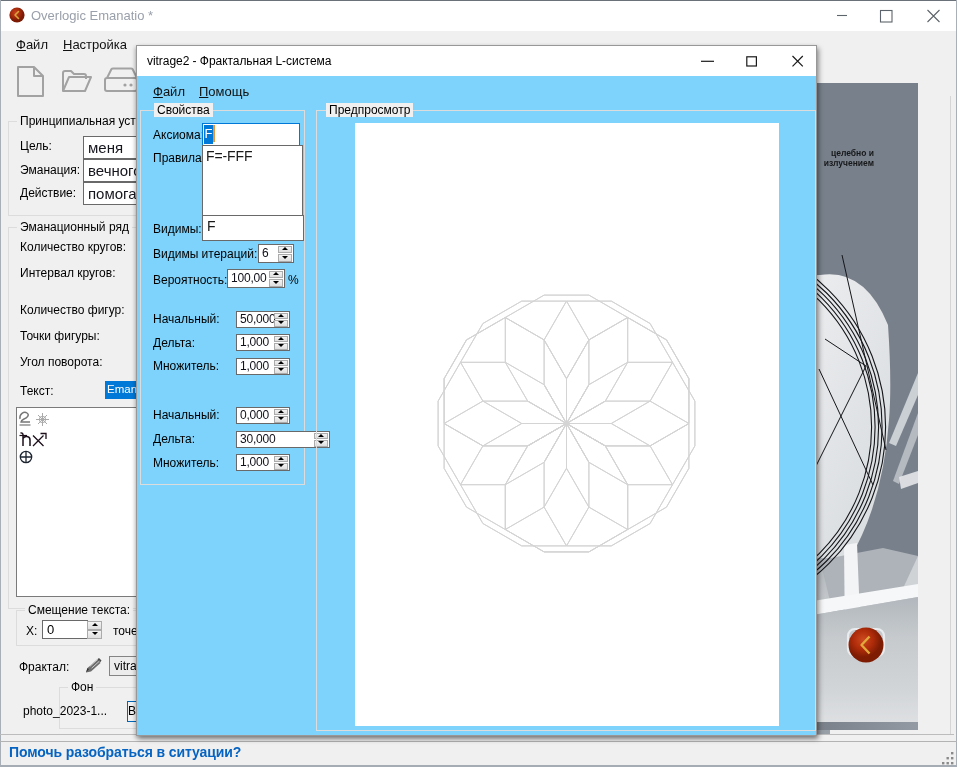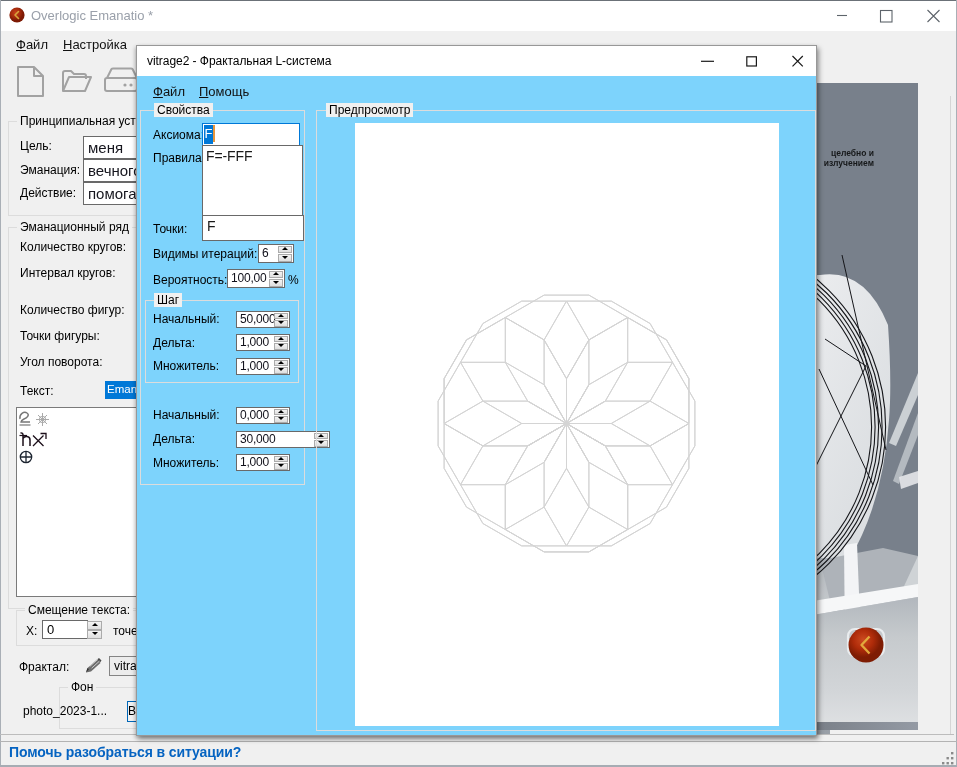--- a/index.html
+++ b/index.html
@@ -234,21 +234,21 @@
  <div class="grp" style="left:3px;top:64px;width:163px;height:373px;">
       <span style="left:13px;">Свойства</span>
     </div>
  <div class="lbl" style="left:16px;top:82px;">Аксиома:</div>
  <div class="abs" style="left:65px;top:77px;width:96px;height:21px;background:#fff;border:1px solid #0078d7;">
    <span style="position:absolute;left:1px;top:1px;background:#0078d7;color:#fff;font-size:13px;padding:1px 1px 3px 0.5px;">F</span>
    <span style="position:absolute;left:9.5px;top:1px;width:2px;height:17px;background:#e8963c;"></span>
  </div>
  <div class="lbl" style="left:16px;top:105px;">Правила:</div>
  <div class="abs" style="left:65px;top:99px;width:96px;height:69px;background:#fff;border:1px solid #696969;font-size:14px;color:#1a1a1a;padding:2px 0 0 3px;letter-spacing:-0.1px;">F=-FFF</div>
- <div class="lbl" style="left:16px;top:176px;">Точки:</div>
+ <div class="lbl" style="left:16px;top:176px;">Видимы:</div>
  <div class="abs" style="left:65px;top:169px;width:96px;height:22px;background:#fff;border:1px solid #696969;font-size:14px;color:#1a1a1a;padding:2px 0 0 4px;">F</div>
 
  <div class="lbl" style="left:16px;top:201px;">Видимы итераций:</div>
  <div class="num" style="left:121px;top:198px;width:34px;height:17px;">
       <span class="v">6</span>
       <span class="sp">
         <span class="u"></span>
         <span class="d"></span>
       </span>
     </div>
@@ -256,23 +256,20 @@
  <div class="lbl" style="left:16px;top:227px;">Вероятность:</div>
  <div class="num" style="left:90px;top:223px;width:56px;height:17px;">
       <span class="v">100,00</span>
       <span class="sp">
         <span class="u"></span>
         <span class="d"></span>
       </span>
     </div>
  <div class="lbl" style="left:151px;top:227px;">%</div>
 
- <div class="grp" style="left:8px;top:254px;width:152px;height:81px;">
-      <span style="left:8px;">Шаг</span>
-    </div>
  <div class="lbl" style="left:16px;top:266px;">Начальный:</div>
  <div class="lbl" style="left:16px;top:290px;">Дельта:</div>
  <div class="lbl" style="left:16px;top:313px;">Множитель:</div>
  <div class="num" style="left:99px;top:265px;width:52px;height:15px;">
       <span class="v" style="top:0px;">50,000</span>
       <span class="sp">
         <span class="u"></span>
         <span class="d"></span>
       </span>
     </div>

